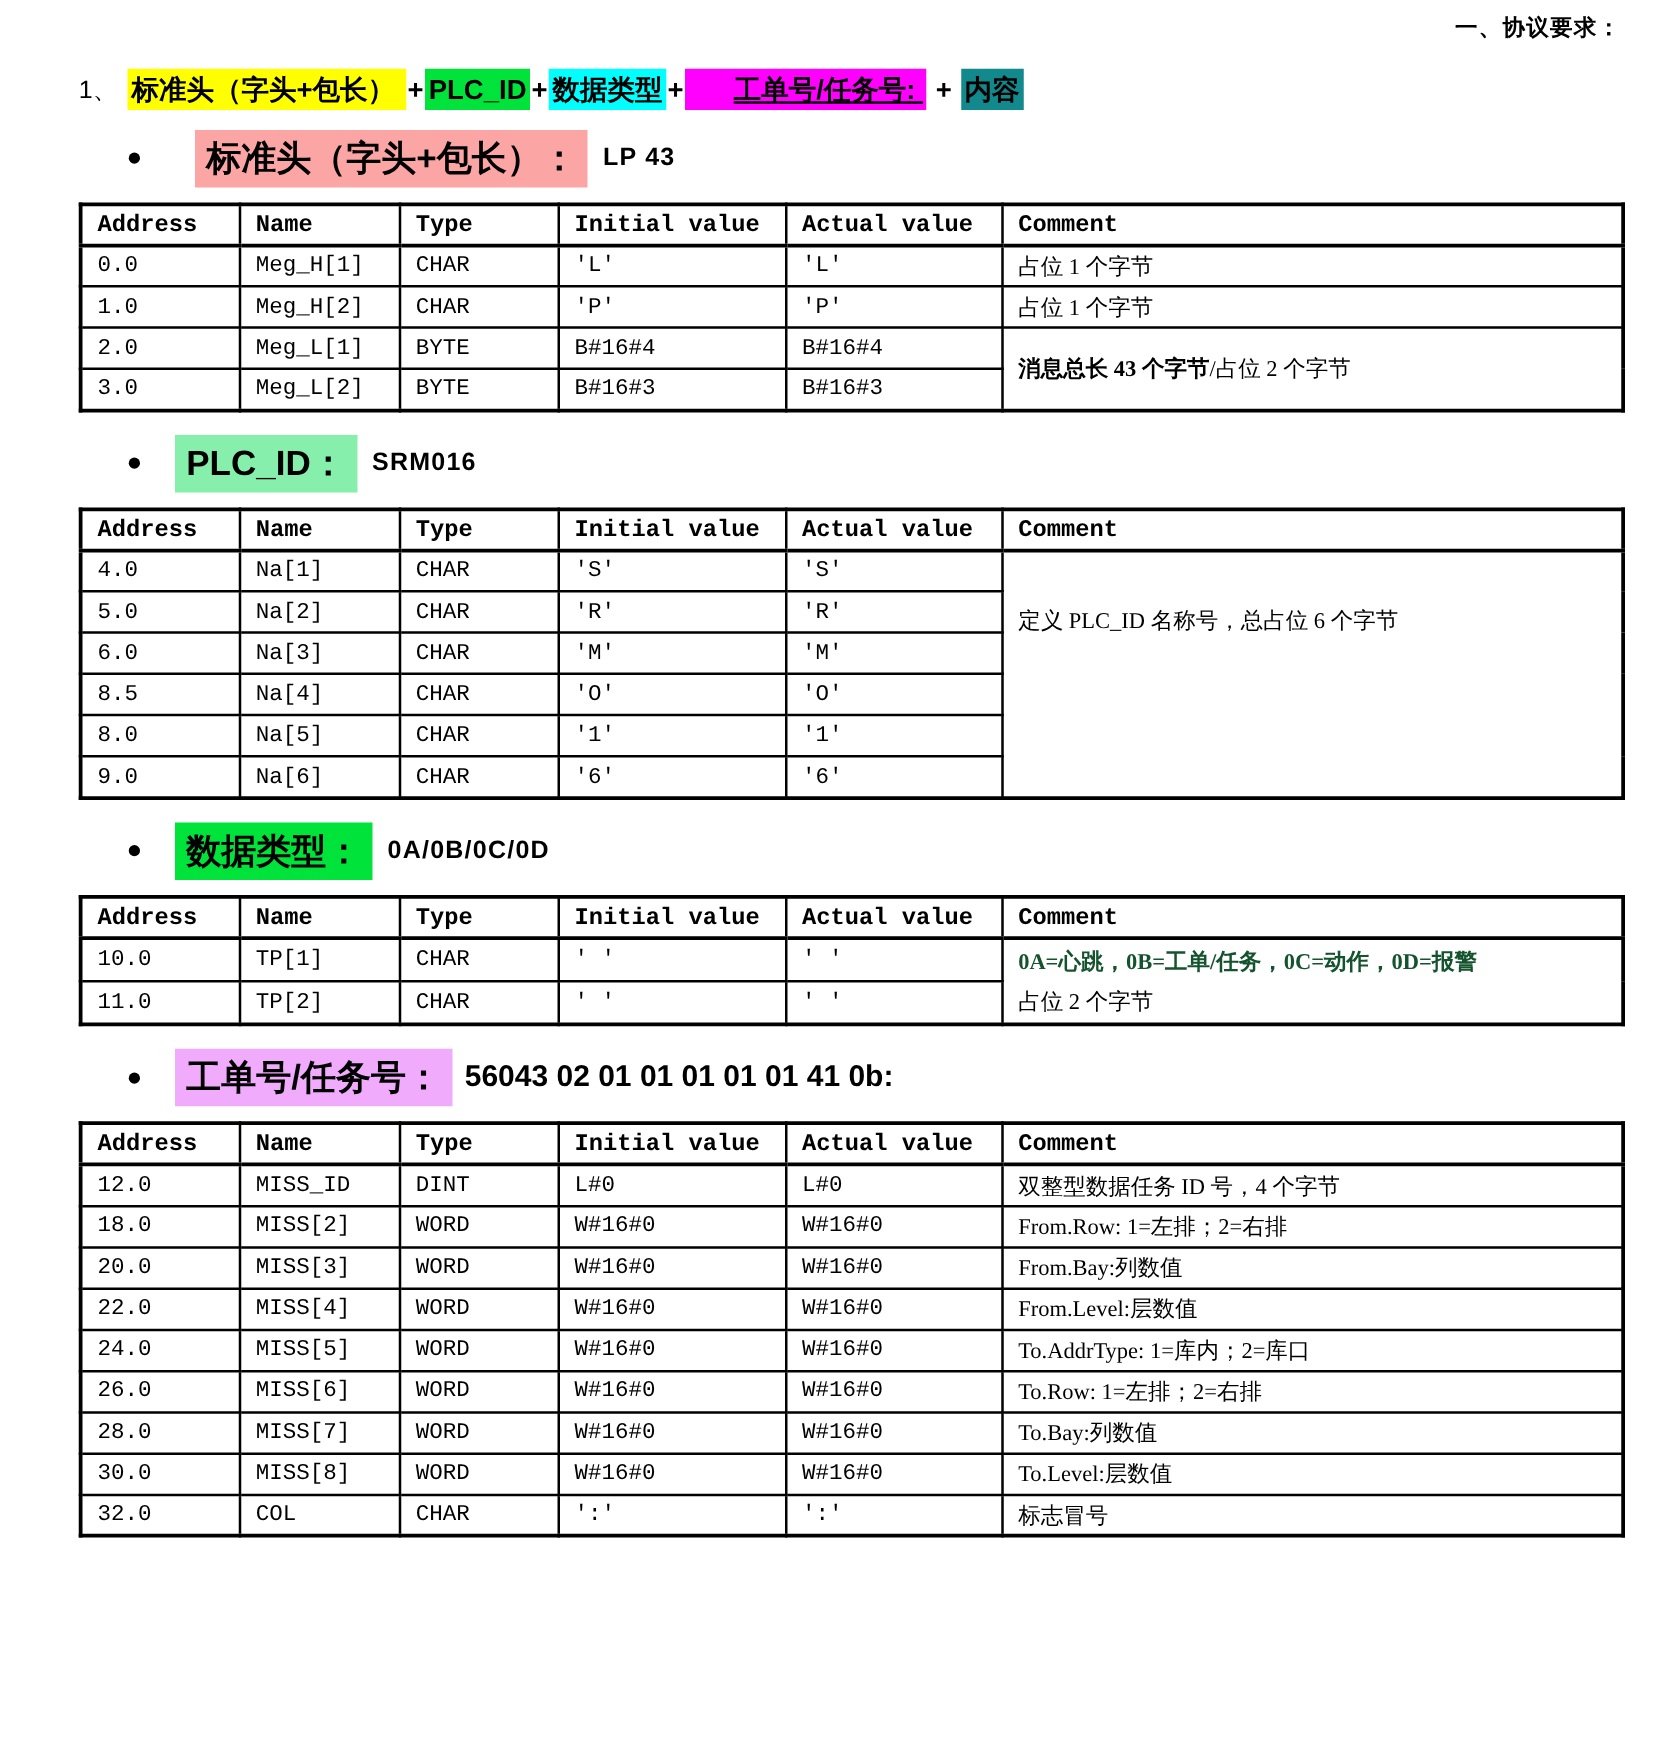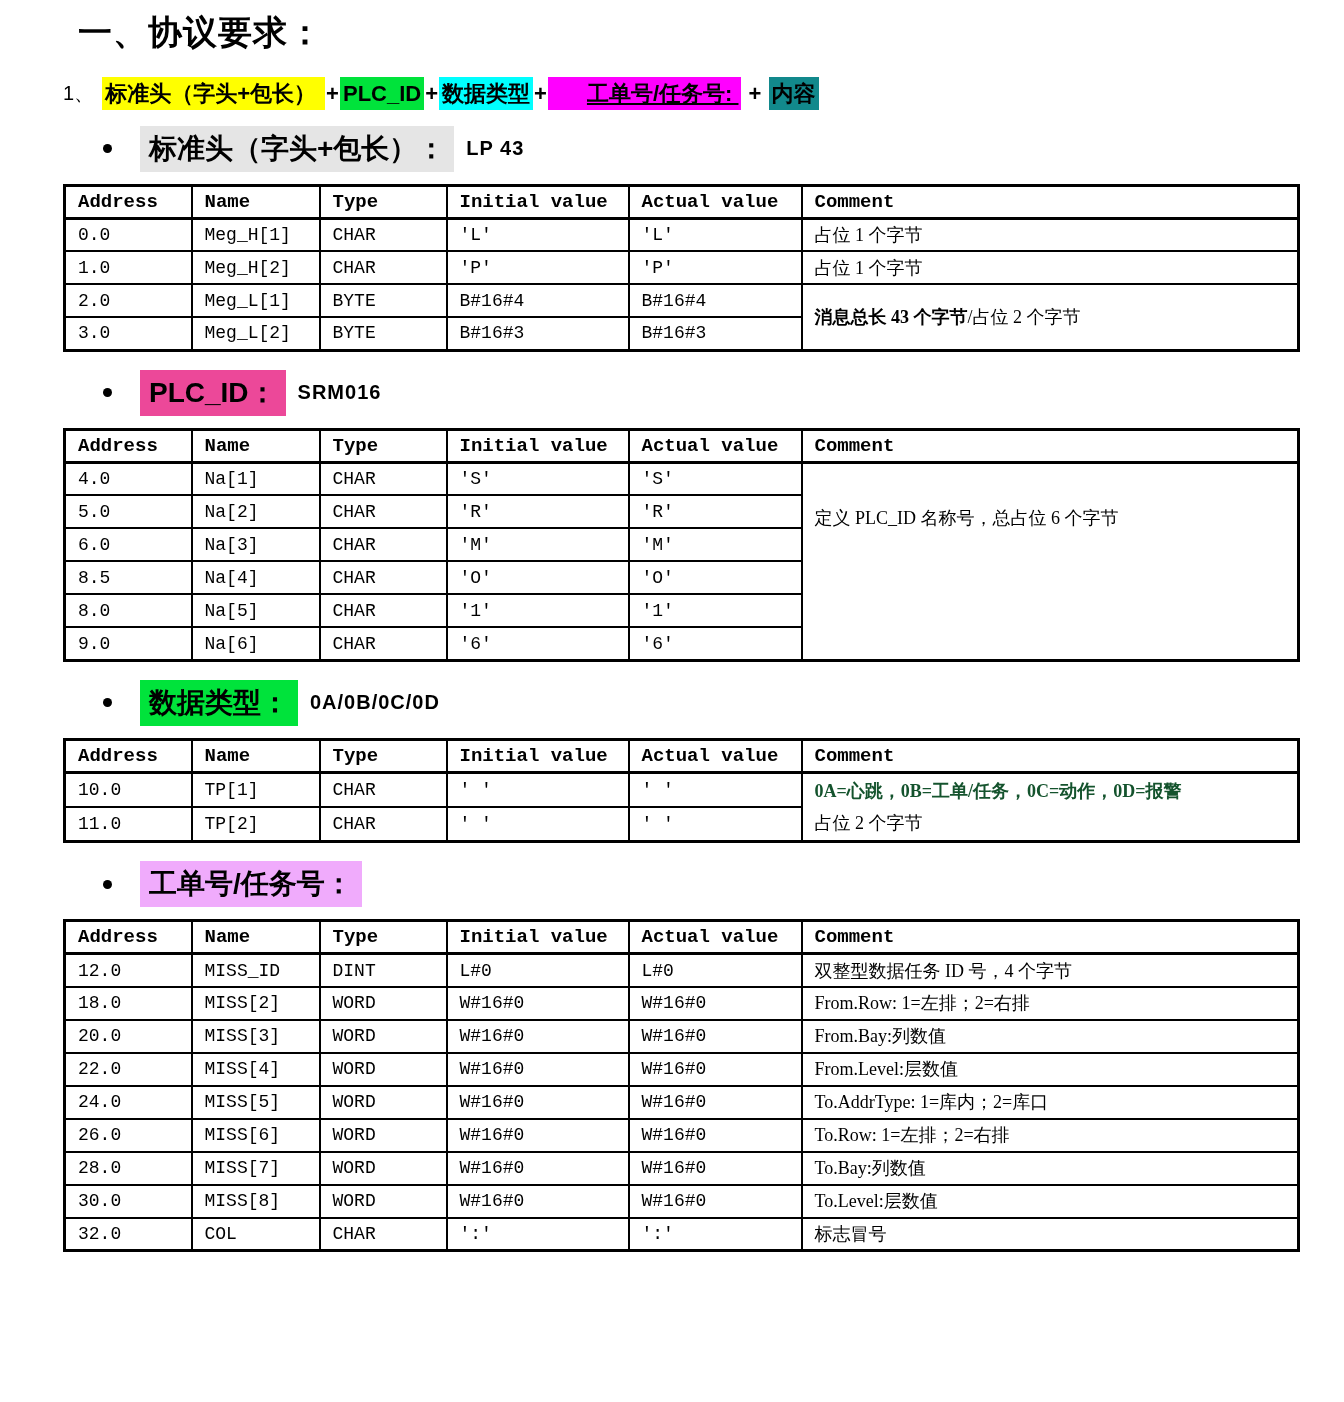--- a/index.html
+++ b/index.html
@@ -6,22 +6,22 @@
   html, body { margin: 0; padding: 0; }
   body {
     width: 1344px; height: 1402px;
     background: #ffffff; color: #000;
     font-family: "Liberation Sans", sans-serif;
     overflow: hidden;
   }
   .page { padding: 10px 47px 0 63px; }
 
   .title {
-    font-size: 34px; font-weight: 700;
-    margin: 0 0 24px 15px; letter-spacing: 1px;
+    font-size: 18px; font-weight: 700;
+    margin: 0 0 24px 2px; letter-spacing: 1px; text-align: right;
   }
 
   .line1 { display: flex; align-items: center; margin: 0 0 14px 0; }
   .line1 .prefix { font-size: 20px; margin-right: 8px; flex: 0 0 auto; }
   .seg {
     font-size: 22px; font-weight: 700; 
     padding: 4px 3px; white-space: pre; line-height: 1.25;
   }
   .seg.u { text-decoration: underline; padding-left: 39px; }
   .seg.plus { padding: 4px 1px; }
@@ -67,21 +67,21 @@
 
   <h1 class="title">一、协议要求：</h1>
 
   <div class="line1">
     <span class="prefix">1、</span>
     <span><span class="seg" style="background-color: rgb(255, 255, 0);">标准头（字头+包长） </span><span class="seg plus">+</span><span class="seg" style="background-color: rgb(0, 227, 59);">PLC_ID</span><span class="seg plus">+</span><span class="seg" style="background-color: rgb(0, 255, 255);">数据类型</span><span class="seg plus">+</span><span class="seg u" style="background-color: rgb(255, 0, 255);">工单号/任务号: </span><span class="seg plus"> + </span><span class="seg" style="background-color: rgb(18, 137, 140);">内容</span></span>
   </div>
 
   <div class="section-head">
     <span class="bullet"></span>
-    <span class="hl-label" style="background-color: #e5e5e5;">标准头（字头+包长）：</span>
+    <span class="hl-label" style="background-color: #fca5a5; margin-left: 16px;">标准头（字头+包长）：</span>
     <span class="head-value">LP 43</span>
   </div>
 
   <table class="spec-table">
     <colgroup>
         <col class="c0">
         <col class="c1">
         <col class="c2">
         <col class="c3">
         <col class="c4">
@@ -127,21 +127,21 @@
           <td>Meg_L[2]</td>
           <td>BYTE</td>
           <td>B#16#3</td>
           <td>B#16#3</td>
         </tr>
       </tbody>
     </table>
 
   <div class="section-head">
     <span class="bullet"></span>
-    <span class="hl-label" style="background-color: #ec4899; text-align: center;">PLC_ID：</span>
+    <span class="hl-label" style="background-color: #86efac; text-align: center;">PLC_ID：</span>
     <span class="head-value">SRM016</span>
   </div>
 
   <table class="spec-table">
     <colgroup>
         <col class="c0">
         <col class="c1">
         <col class="c2">
         <col class="c3">
         <col class="c4">
@@ -247,20 +247,21 @@
           <td>CHAR</td>
           <td>' '</td>
           <td>' '</td>
         </tr>
       </tbody>
     </table>
 
   <div class="section-head">
     <span class="bullet"></span>
     <span class="hl-label" style="background-color: #f0abfc;">工单号/任务号：</span>
+    <span class="head-value big">56043 02 01 01 01 01 01 41 0b:</span>
   </div>
 
   <table class="spec-table">
     <colgroup>
         <col class="c0">
         <col class="c1">
         <col class="c2">
         <col class="c3">
         <col class="c4">
         <col class="c5">

